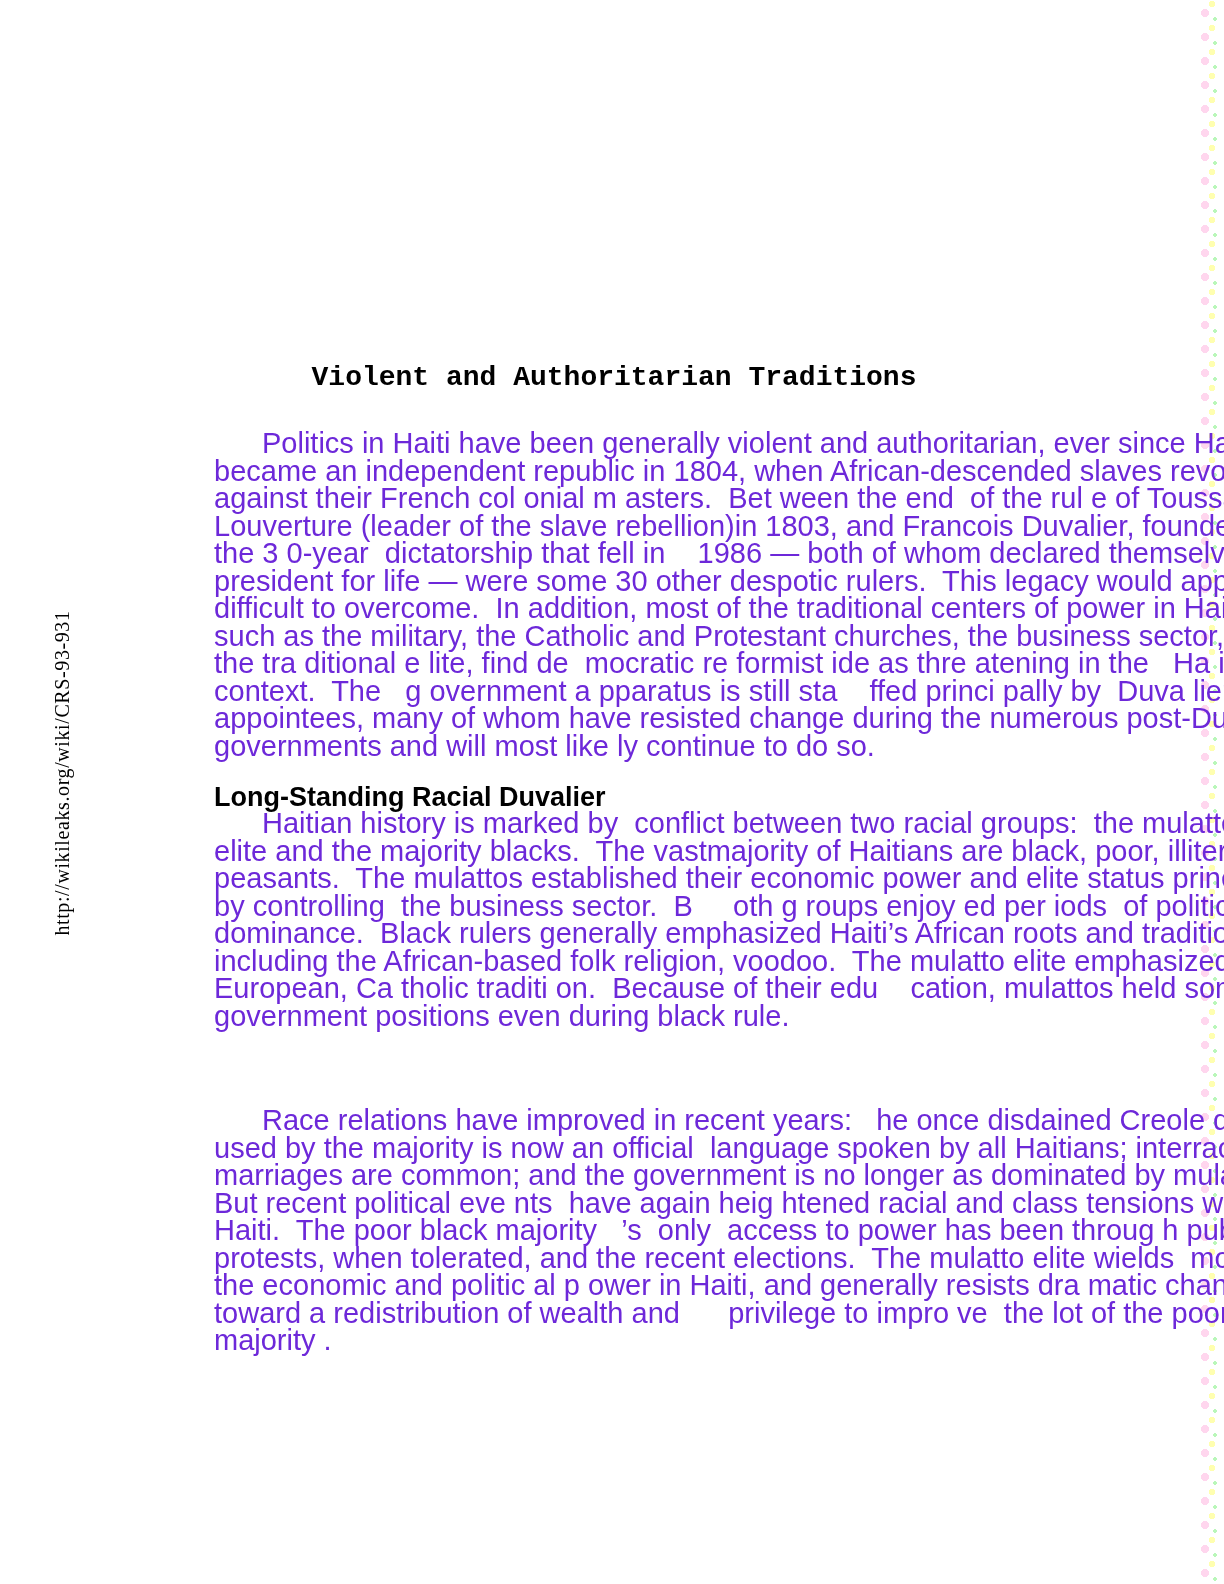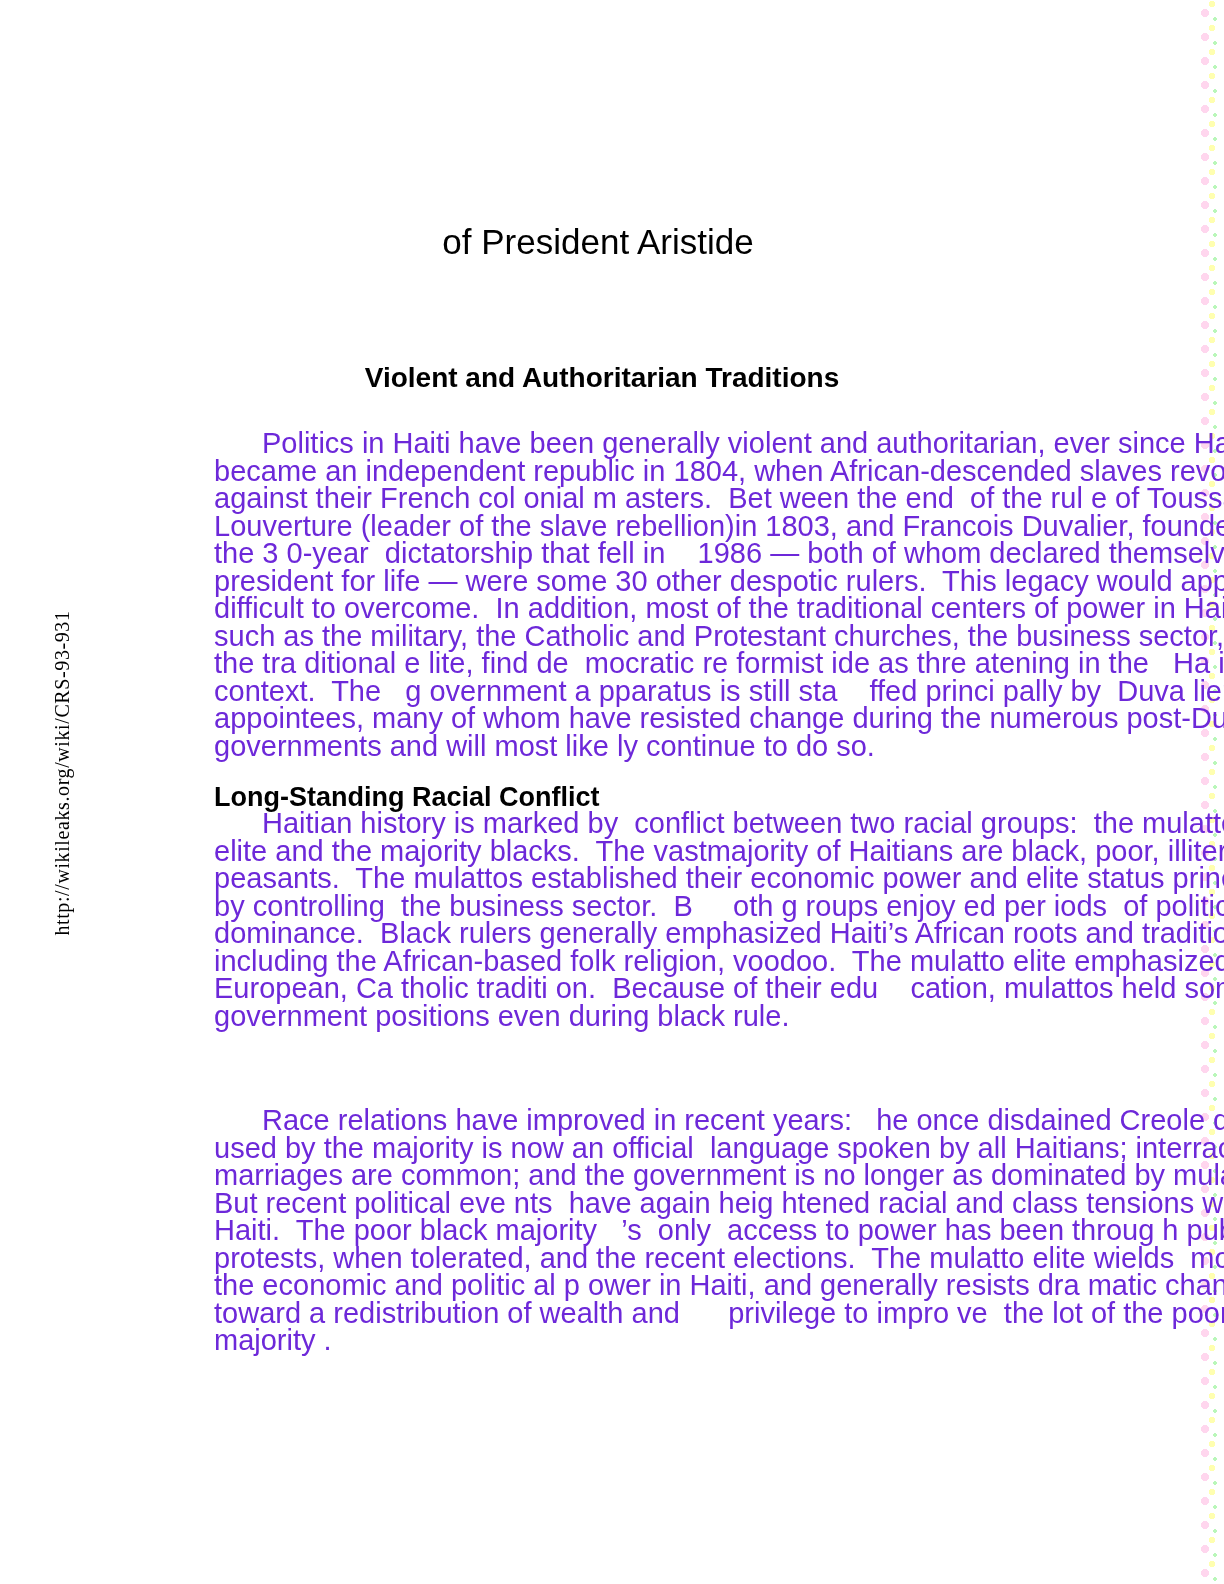--- a/index.html
+++ b/index.html
@@ -44,24 +44,24 @@
     text-align:center;
     font-family:"Liberation Sans", sans-serif;
     font-size:35px;
     font-weight:400;
     line-height:48px;
     color:#000000;
   }
   .h-center {
     position:absolute;
     top:362px;
-    left:4px;
+    left:16px;
     width:1196px;
     text-align:center;
-    font-family:Liberation Sans, sans-serif;
+    font-family:Liberation Mono, monospace;
     font-size:28px;
     font-weight:700;
     color:#000000;
   }
   .h-left {
     position:absolute;
     top:782px;
     left:214px;
     font-family:"Liberation Sans", sans-serif;
     font-size:27px;
@@ -86,39 +86,38 @@
 </head>
 <body>
 
 <div class="page">
 
   <div class="dots-strip"></div>
 
   <div class="watermark">http://wikileaks.org/wiki/CRS-93-931</div>
 
   <div class="doc-title">
-    <div>of President Aristide</div>
   </div>
 
   <div class="h-center">Violent and Authoritarian Traditions</div>
 
   <p class="body p1">Politics in Haiti have been generally violent and authoritarian, ever since Haiti
 became an independent republic in 1804, when African-descended slaves revolted
 against their French col onial m asters.  Bet ween the end  of the rul e of Toussai nt
 Louverture (leader of the slave rebellion)in 1803, and Francois Duvalier, founder of
 the 3 0-year  dictatorship that fell in    1986 — both of whom declared themselves
 president for life — were some 30 other despotic rulers.  This legacy would appear
 difficult to overcome.  In addition, most of the traditional centers of power in Haiti,
 such as the military, the Catholic and Protestant churches, the business sector, and
 the tra ditional e lite, find de  mocratic re formist ide as thre atening in the   Ha itian
 context.  The   g overnment a pparatus is still sta    ffed princi pally by  Duva lierist
 appointees, many of whom have resisted change during the numerous post-Duvalier
 governments and will most like ly continue to do so.</p>
 
-  <div class="h-left">Long-Standing Racial Conflict</div>
+  <div class="h-left">Long-Standing Racial Duvalier</div>
 
   <p class="body p2">Haitian history is marked by  conflict between two racial groups:  the mulatto
 elite and the majority blacks.  The vastmajority of Haitians are black, poor, illiterate
 peasants.  The mulattos established their economic power and elite status principally
 by controlling  the business sector.  B     oth g roups enjoy ed per iods  of political
 dominance.  Black rulers generally emphasized Haiti’s African roots and traditions,
 including the African-based folk religion, voodoo.  The mulatto elite emphasized a
 European, Ca tholic traditi on.  Because of their edu    cation, mulattos held some
 government positions even during black rule.</p>
 

